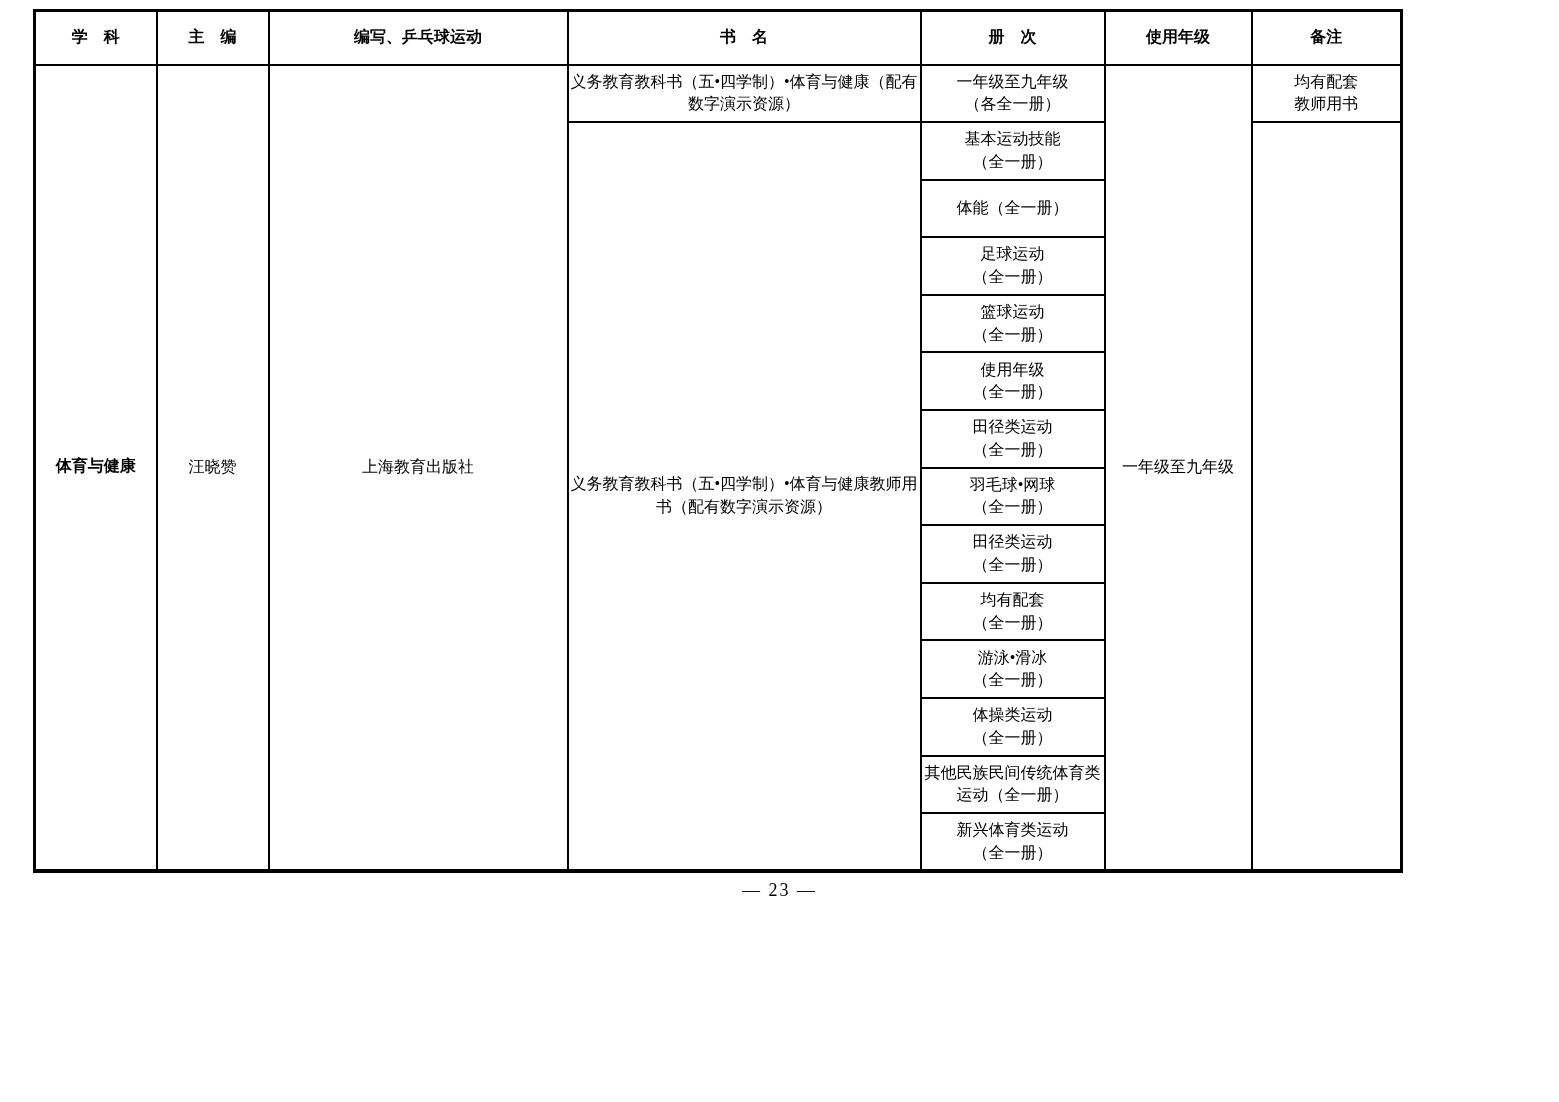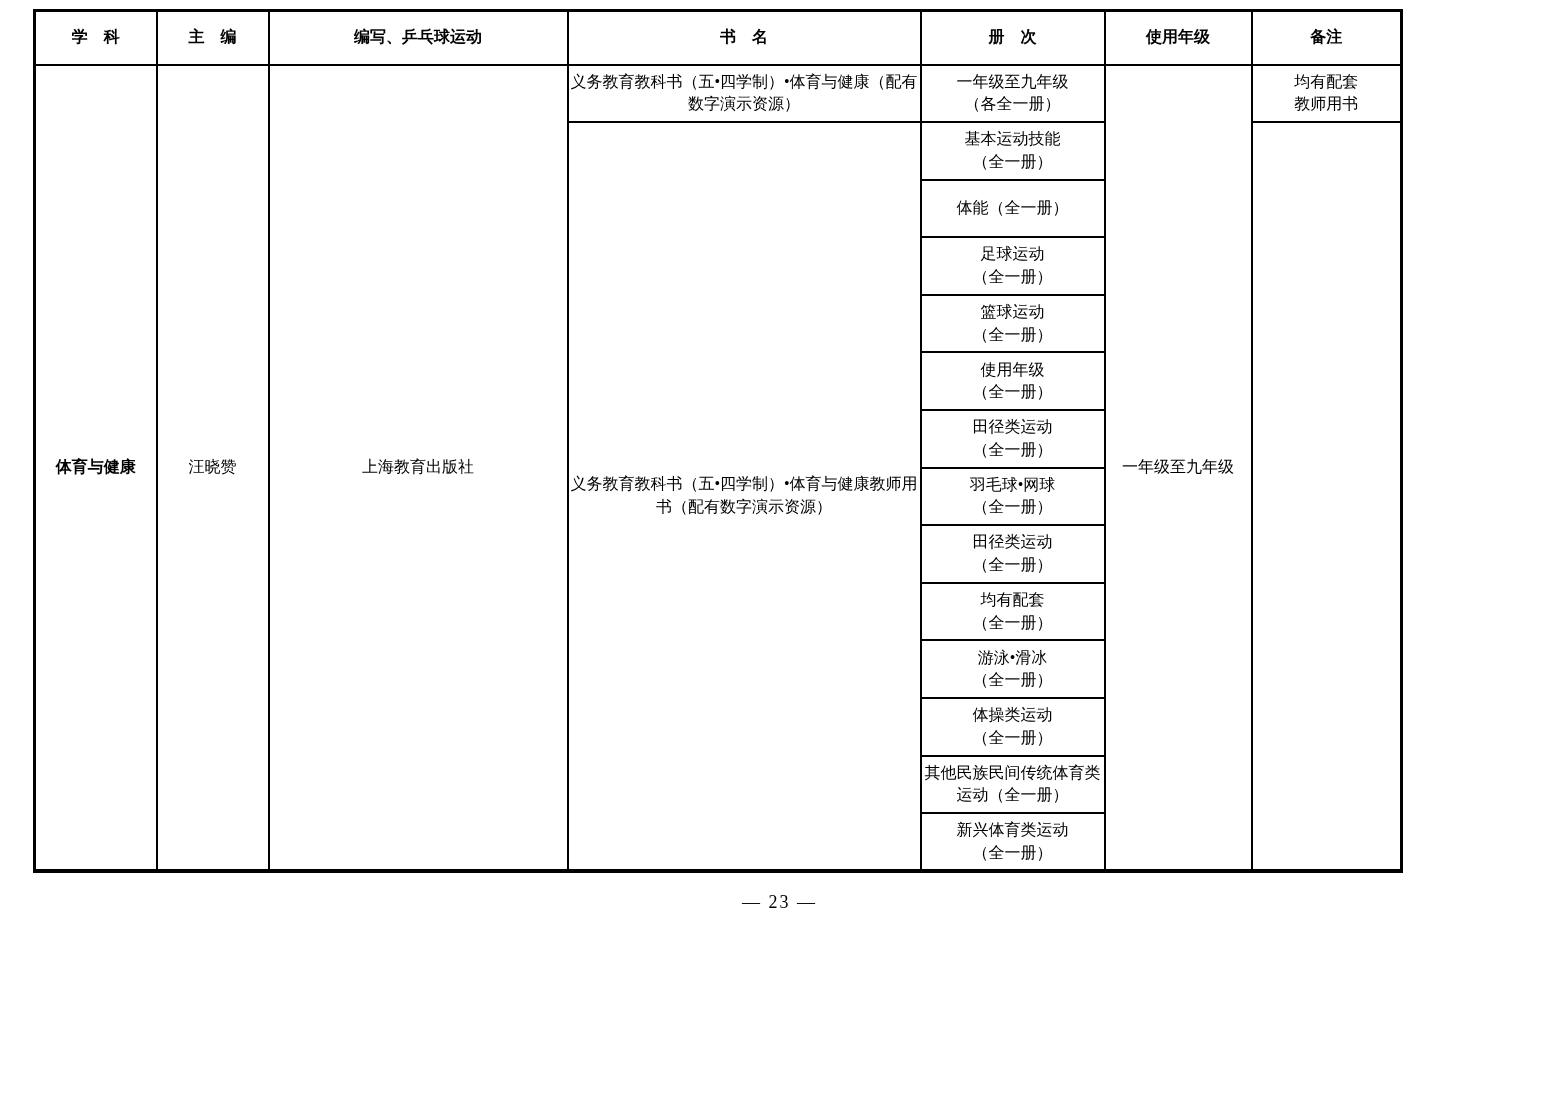--- a/index.html
+++ b/index.html
@@ -47,40 +47,40 @@
     overflow: hidden;
   }
   thead tr { height: 54px; }
   tbody tr { height: 57.6px; }
   th {
     font-family: "Liberation Sans", sans-serif;
     font-weight: bold;
     font-size: 21px;
   }
   td.subject {
-    font-family: Liberation Serif, serif;
+    font-family: Liberation Mono, monospace;
     font-weight: bold;
     font-size: 21px;
     margin-top: 25px;
   }
   td.left {
     text-align: left;
     padding-left: 9px;
     padding-right: 6px;
   }
   td.bookname {
     text-align: left;
     padding-left: 9px;
     padding-right: 6px;
     margin-left: 24px;
   }
   .pre { white-space: pre-line; }
   td.volume { padding-left: 3px; padding-right: 3px; }
   .page-number {
-    margin-top: 19px;
+    margin-top: 7px;
     width: 1559px;
     text-align: center;
     font-size: 18px;
     letter-spacing: 2px;
   }
 </style>
 </head>
 <body>
 
 <div class="page">

